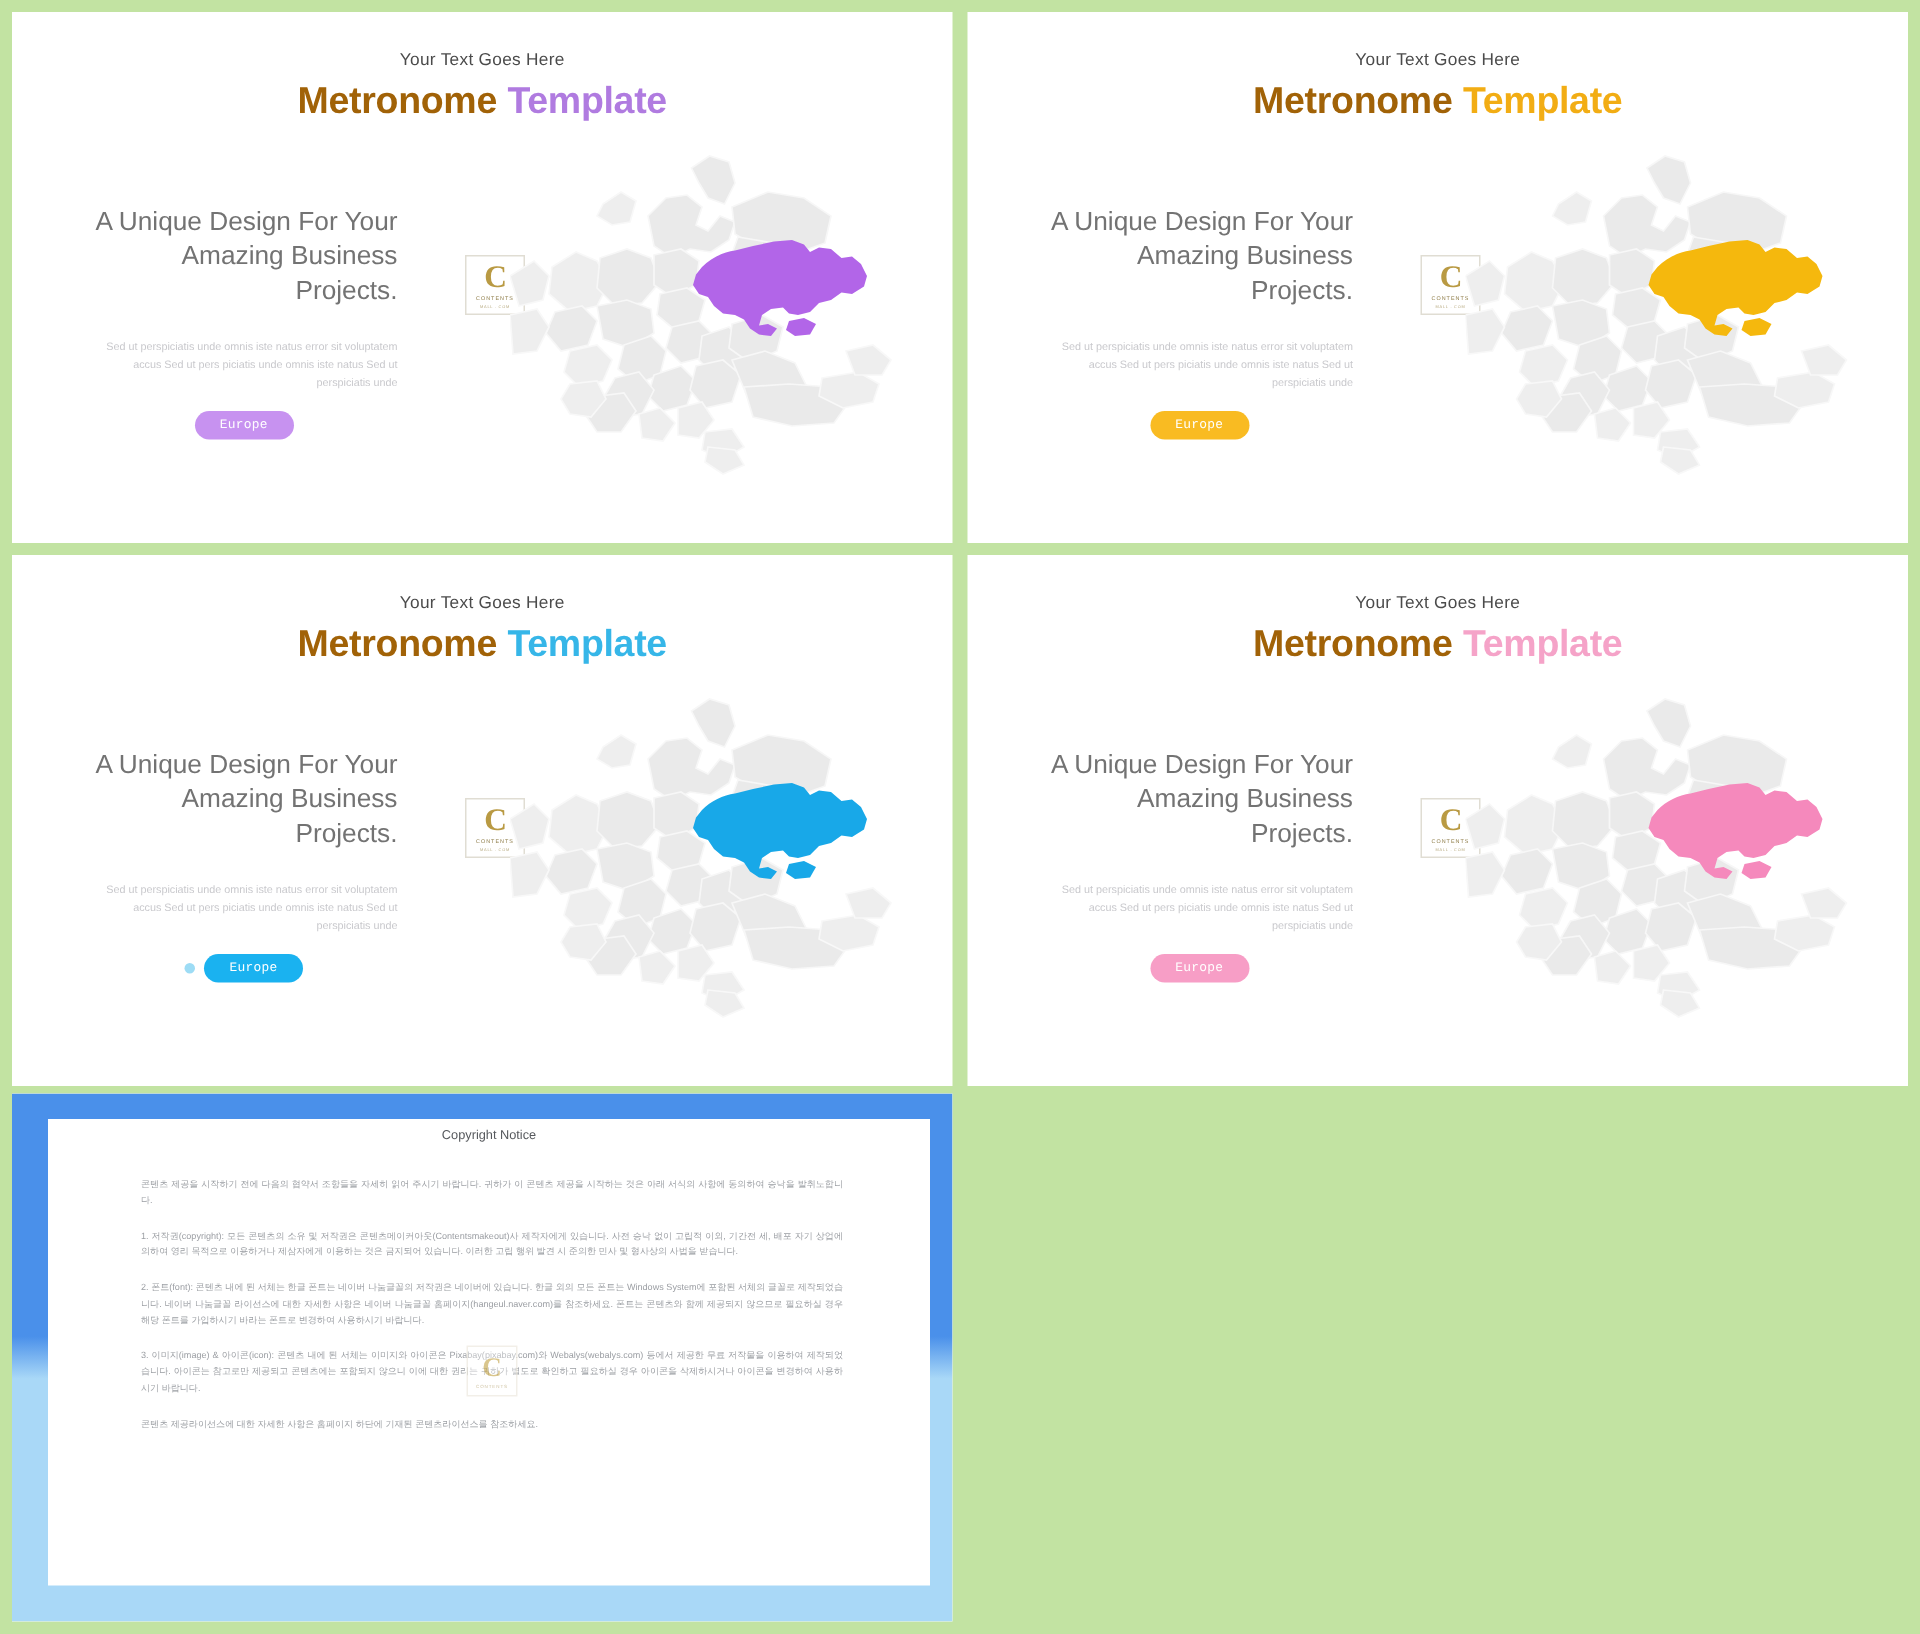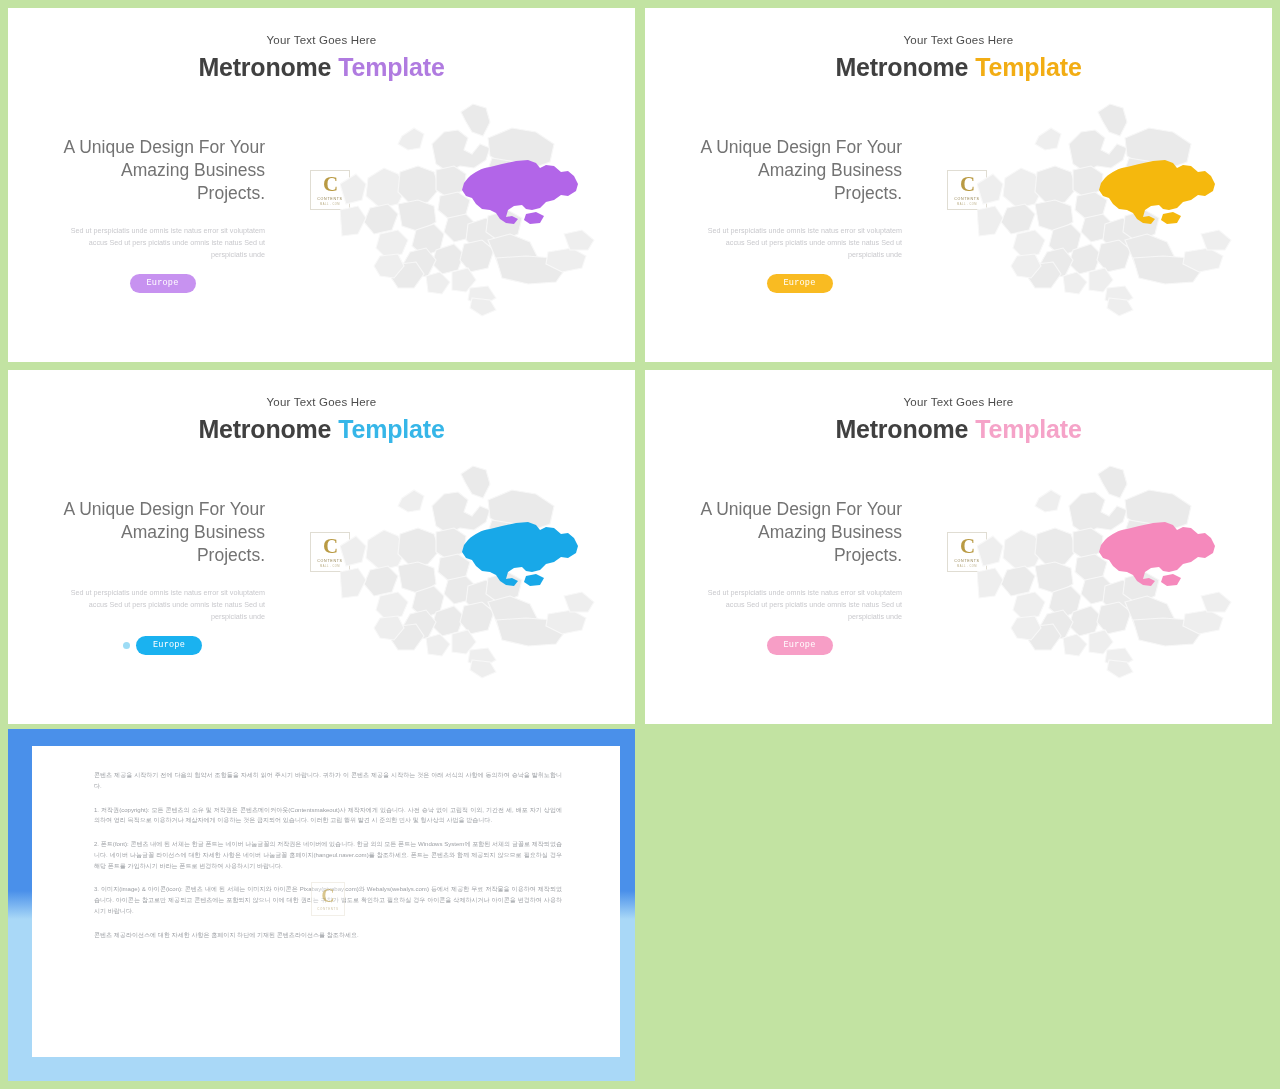--- a/index.html
+++ b/index.html
@@ -42,21 +42,21 @@
   }
   .bigtitle {
     position: absolute;
     top: 45px; left: 0; right: 0;
     text-align: center;
     font-size: 25px;
     font-weight: 700;
     letter-spacing: -0.2px;
     white-space: nowrap;
   }
-  .bigtitle .t-dark   { color: #404040; }
+  .bigtitle .t-dark   { color: #a16207; }
   .bigtitle .t-accent { margin-left: 7px; }
 
   
   .copyblock {
     position: absolute;
     left: 52px;
     top: 128px;
     width: 205px;
     text-align: right;
   }
@@ -503,20 +503,21 @@
                  L142 117 L136 112 L132 106
                  L126 104 L122 98 L124 91 Z"></path>
         <path style="fill:#f589bc" d="M186 122 L196 120 L204 124 L200 131 L190 132 L184 128 Z"></path>
       </svg>
     </div>
   </div>
 
   <div class="slide slide-bl">
     <div class="cn-frame"></div>
     <div class="cn-page">
+      <div class="cn-subtitle">Copyright Notice</div>
       <div class="cn-body">
         <div class="cn-watermark">
           <div class="lm-c">C</div>
           <div class="lm-w1">CONTENTS</div>
         </div>
         <p class="cn-p">콘텐츠 제공을 시작하기 전에 다음의 협약서 조항들을 자세히 읽어 주시기 바랍니다. 귀하가 이 콘텐츠 제공을 시작하는 것은 아래 서식의 사항에 동의하여 승낙을 발취노합니다.</p>
         <p class="cn-p">1. 저작권(copyright): 모든 콘텐츠의 소유 및 저작권은 콘텐츠메이커아웃(Contentsmakeout)사 제작자에게 있습니다. 사전 승낙 없이 고립적 이외, 기간전 세, 배포 자기 상업에 의하여 영리 목적으로 이용하거나 제삼자에게 이용하는 것은 금지되어 있습니다. 이러한 고립 행위 발견 시 준의한 민사 및 형사상의 사법을 받습니다.</p>
         <p class="cn-p">2. 폰트(font): 콘텐츠 내에 된 서체는 한글 폰트는 네이버 나눔글꼴의 저작권은 네이버에 있습니다. 한글 외의 모든 폰트는 Windows System에 포함된 서체의 글꼴로 제작되었습니다. 네이버 나눔글꼴 라이선스에 대한 자세한 사항은 네이버 나눔글꼴 홈페이지(hangeul.naver.com)를 참조하세요. 폰트는 콘텐츠와 함께 제공되지 않으므로 필요하실 경우 해당 폰트를 가입하시기 바라는 폰트로 변경하여 사용하시기 바랍니다.</p>
         <p class="cn-p">3. 이미지(image) &amp; 아이콘(icon): 콘텐츠 내에 된 서체는 이미지와 아이콘은 Pixabay(pixabay.com)와 Webalys(webalys.com) 등에서 제공한 무료 저작물을 이용하여 제작되었습니다. 아이콘는 참고로만 제공되고 콘텐츠에는 포함되지 않으니 이에 대한 권리는 귀하가 별도로 확인하고 필요하실 경우 아이콘을 삭제하시거나 아이콘을 변경하여 사용하시기 바랍니다.</p>
         <p class="cn-p">콘텐츠 제공라이선스에 대한 자세한 사항은 홈페이지 하단에 기재된 콘텐츠라이선스를 참조하세요.</p>

